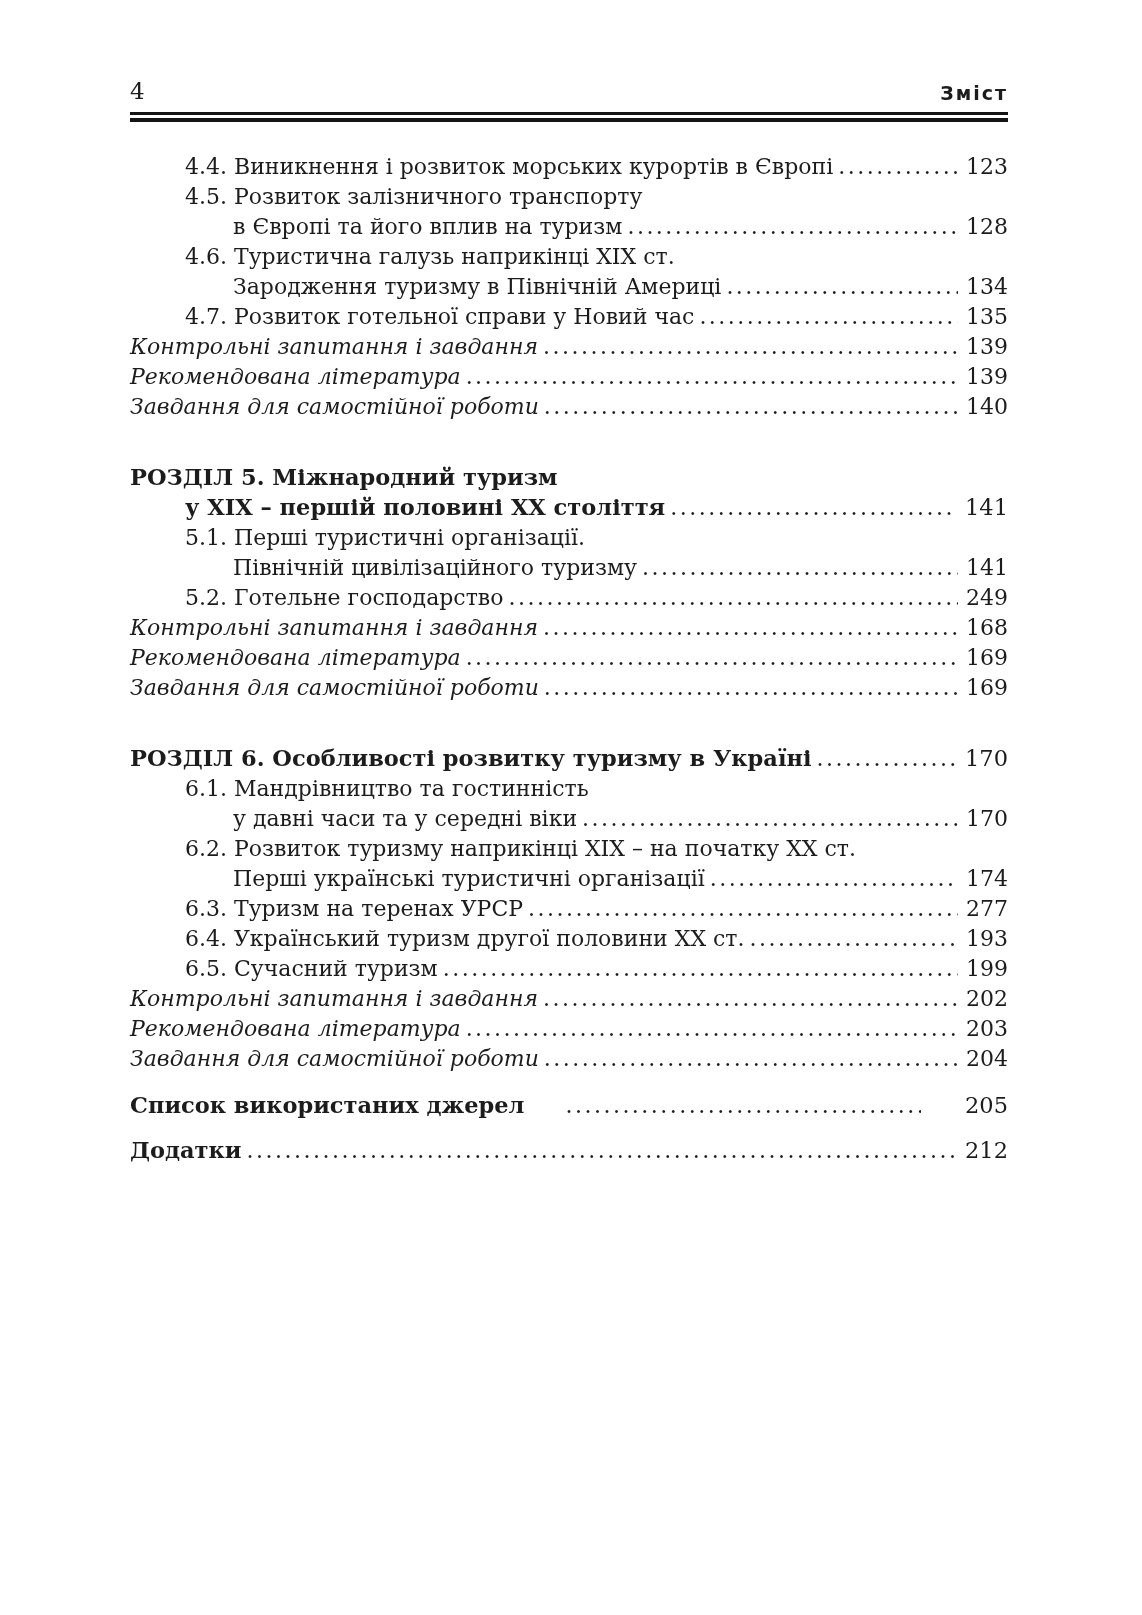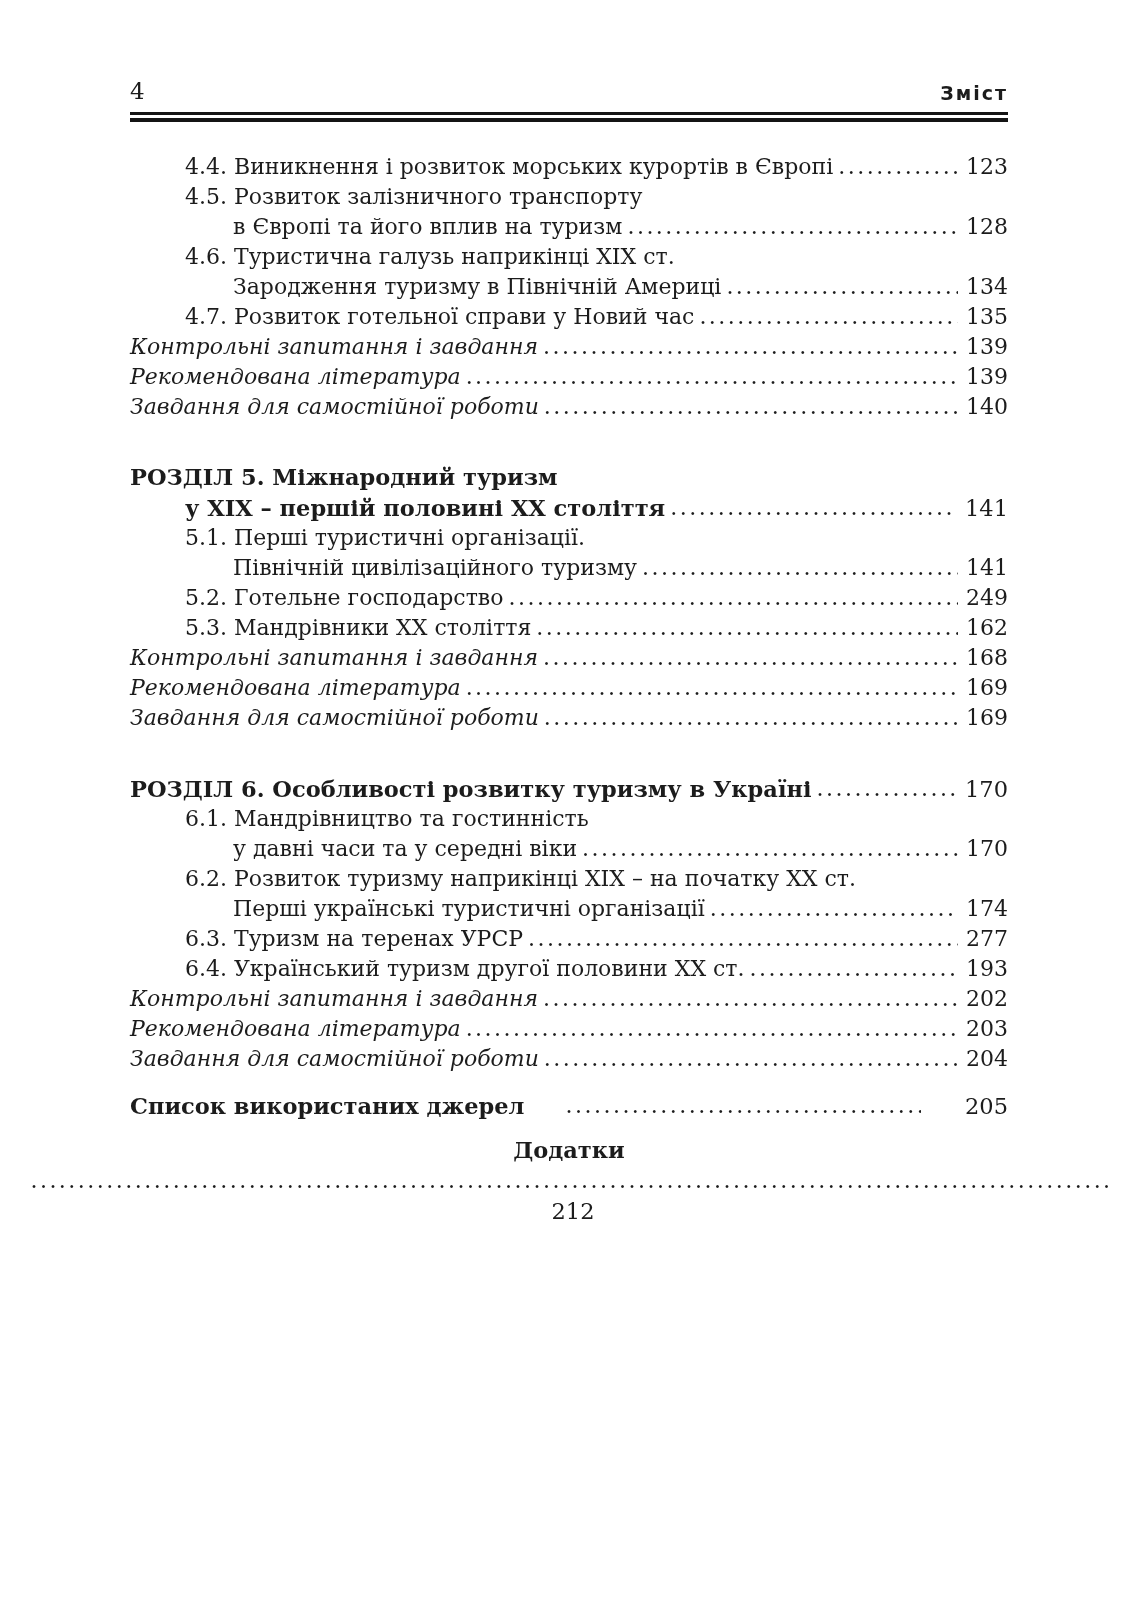--- a/index.html
+++ b/index.html
@@ -46,33 +46,33 @@
     border-bottom: 4px solid #141414;
     height: 3px;
     width: 100%;
   }
   
   .toc {
     padding-top: 30px;
   }
   .toc-row {
     display: flex;
-    align-items: center;
+    align-items: flex-start;
     line-height: 30px;
     font-size: 22px;
     white-space: nowrap;
   }
   .lvl0 { padding-left: 0; }
   .lvl1 { padding-left: 55px; }
   .lvl2 { padding-left: 103px; }
   .st-meta .label { font-style: italic; }
   .st-section { font-weight: 700; font-size: 22.5px; }
   .gap-lg { margin-top: 40px; }
   .gap-xl { margin-top: 16px; gap: 36px; }
-  .gap-md { margin-top: 14px; flex-direction: column; }
+  .gap-md { margin-top: 14px; }
   .label {
     flex: 0 0 auto;
   }
   .leader {
     flex: 1 1 auto;
     min-width: 0;
     overflow: hidden;
     white-space: nowrap;
     padding-left: 5px;
     font-style: normal;
@@ -162,25 +162,20 @@
         <div class="toc-row lvl2 st-item">
           <span class="label">Північній цивілізаційного туризму</span>
           <span class="leader"></span>
           <span class="page-num">141</span>
         </div>
         <div class="toc-row lvl1 st-item">
           <span class="label">5.2. Готельне господарство</span>
           <span class="leader"></span>
           <span class="page-num">249</span>
         </div>
-        <div class="toc-row lvl1 st-item">
-          <span class="label">5.3. Мандрівники XX століття</span>
-          <span class="leader"></span>
-          <span class="page-num">162</span>
-        </div>
         <div class="toc-row lvl0 st-meta">
           <span class="label">Контрольні запитання і завдання</span>
           <span class="leader"></span>
           <span class="page-num">168</span>
         </div>
         <div class="toc-row lvl0 st-meta">
           <span class="label">Рекомендована література</span>
           <span class="leader"></span>
           <span class="page-num">169</span>
         </div>
@@ -213,20 +208,25 @@
         <div class="toc-row lvl1 st-item">
           <span class="label">6.3. Туризм на теренах УРСР</span>
           <span class="leader"></span>
           <span class="page-num">277</span>
         </div>
         <div class="toc-row lvl1 st-item">
           <span class="label">6.4. Український туризм другої половини XX ст.</span>
           <span class="leader"></span>
           <span class="page-num">193</span>
         </div>
+        <div class="toc-row lvl1 st-item">
+          <span class="label">6.5. Сучасний туризм</span>
+          <span class="leader"></span>
+          <span class="page-num">199</span>
+        </div>
         <div class="toc-row lvl0 st-meta">
           <span class="label">Контрольні запитання і завдання</span>
           <span class="leader"></span>
           <span class="page-num">202</span>
         </div>
         <div class="toc-row lvl0 st-meta">
           <span class="label">Рекомендована література</span>
           <span class="leader"></span>
           <span class="page-num">203</span>
         </div>

